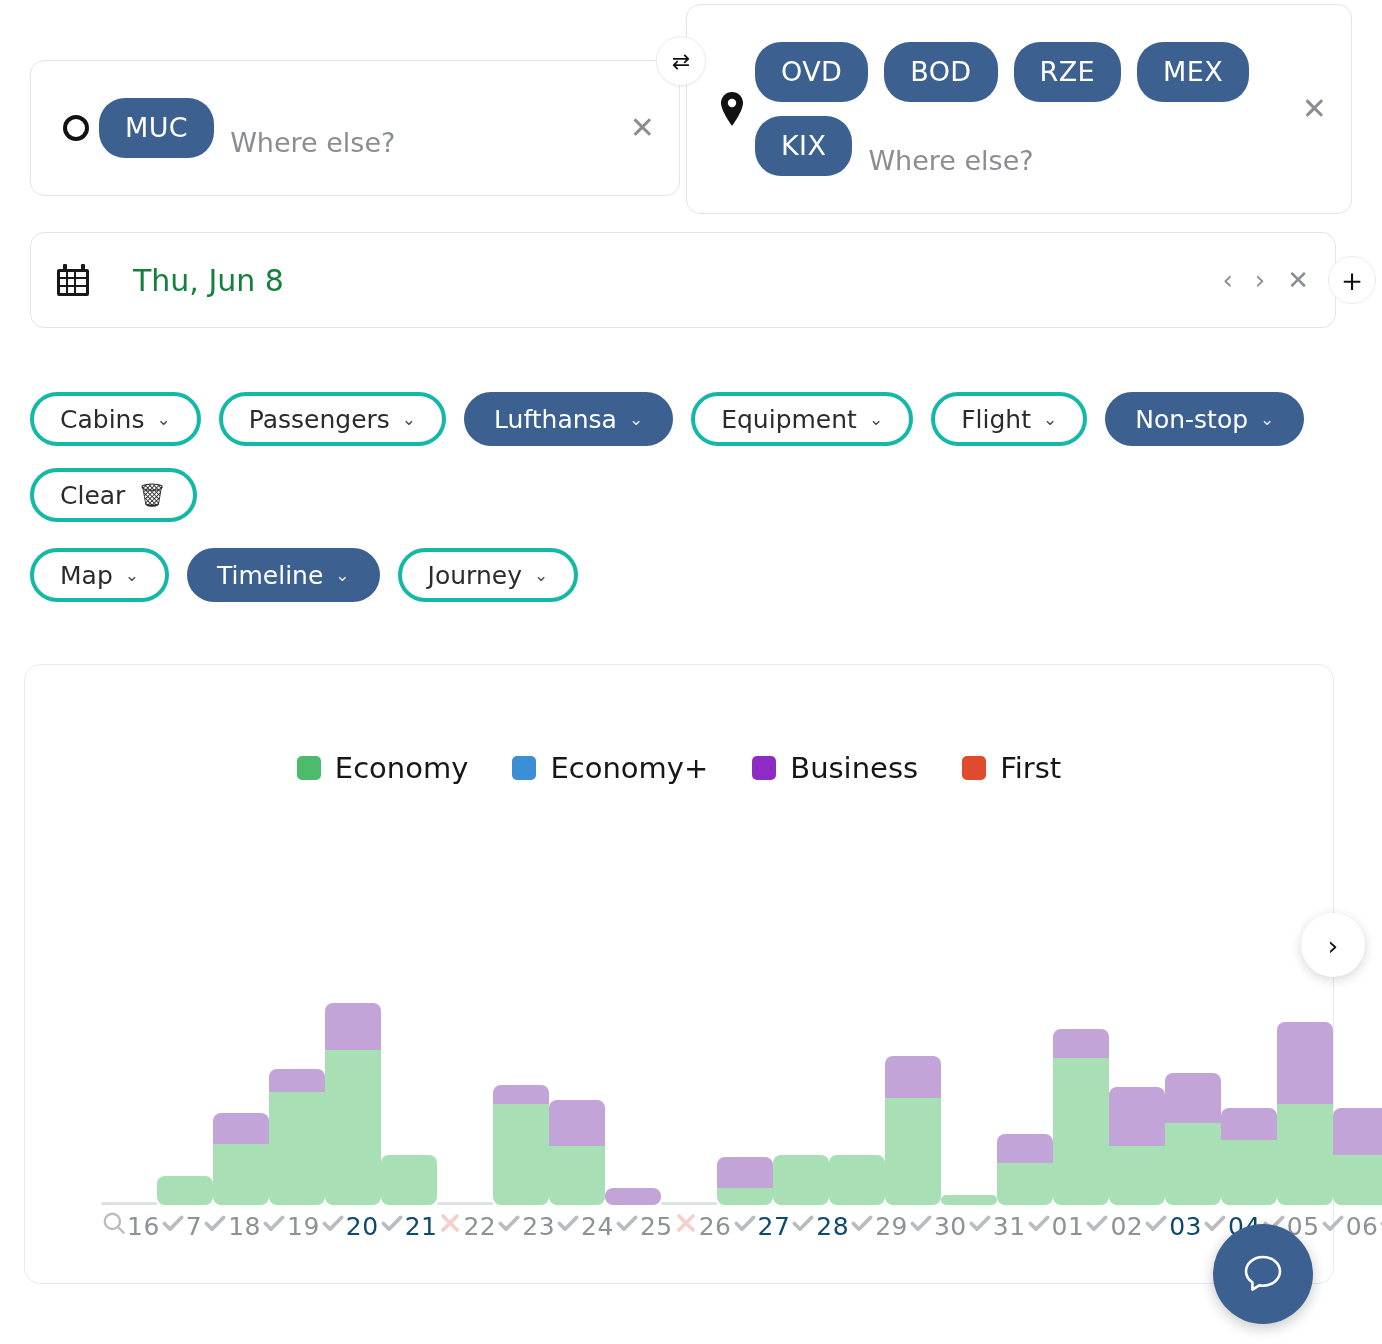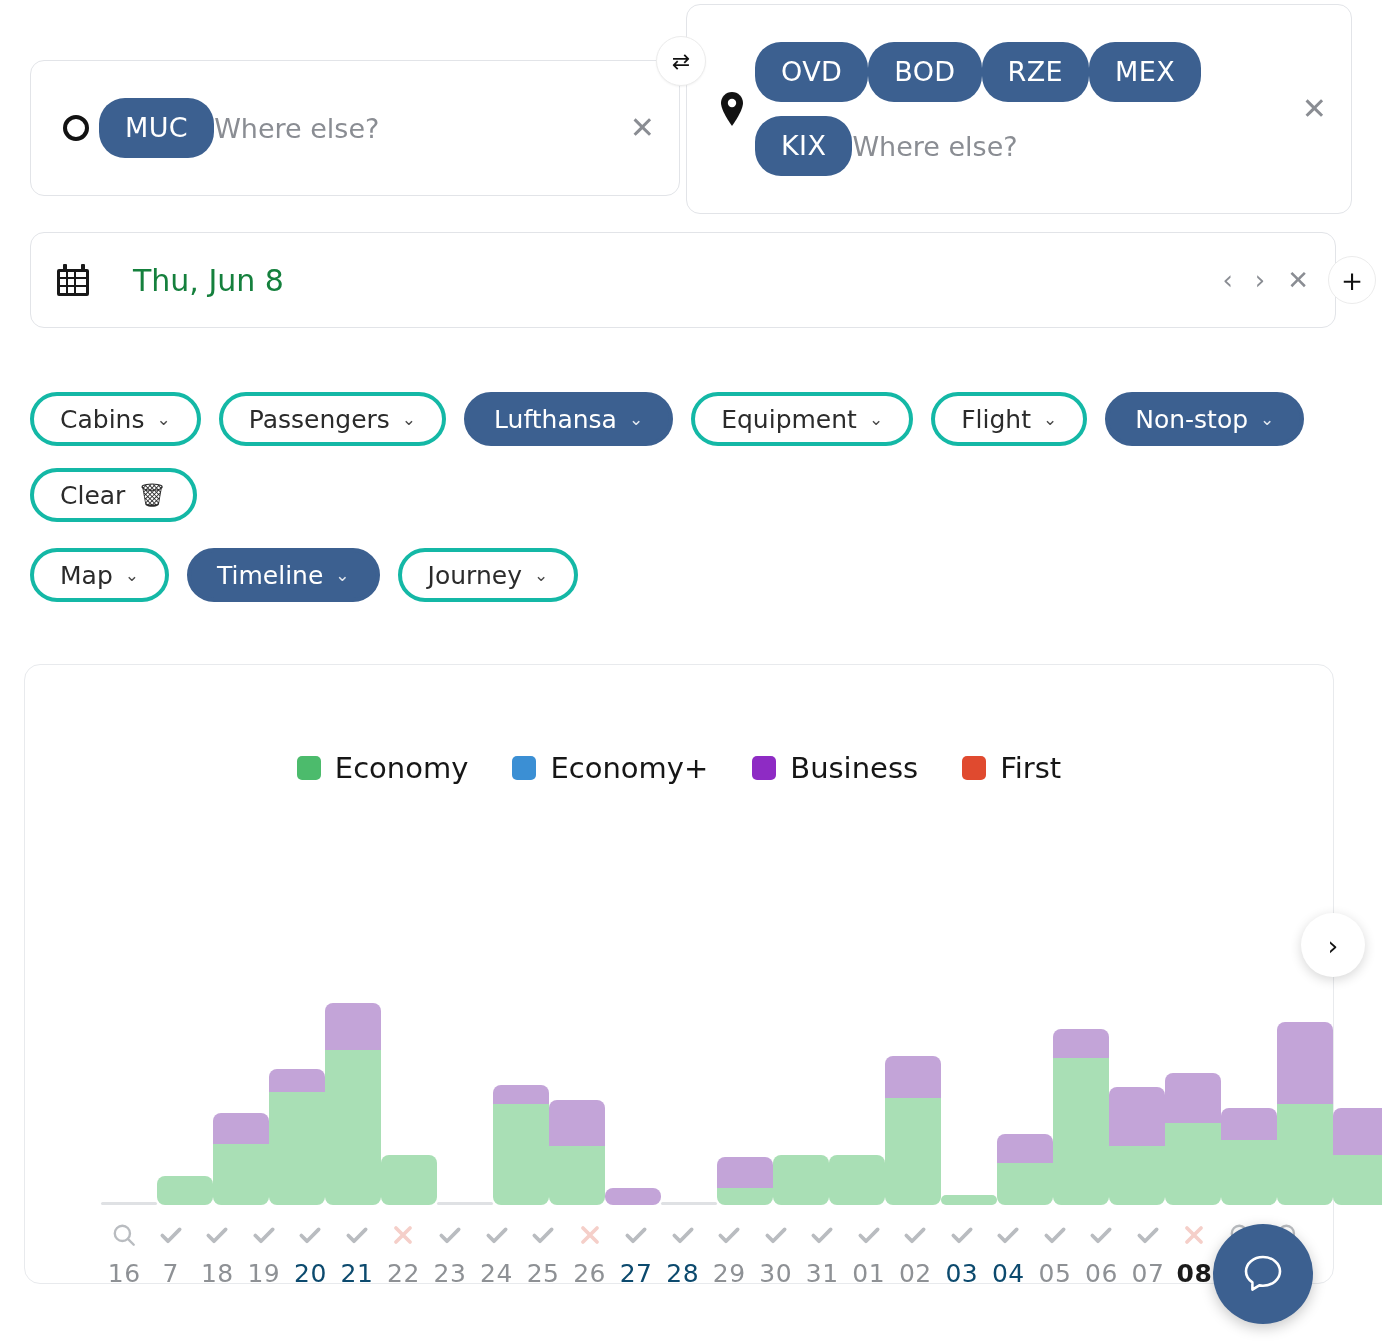--- a/index.html
+++ b/index.html
@@ -27,21 +27,21 @@
   .field-origin { left:30px; top:60px; width:650px; height:136px; padding:0 20px 0 22px; }
   .field-dest   { left:686px; top:4px;  width:666px; height:210px; padding:0 20px 0 22px; }
 
   .pin-wrap { width:46px; flex:0 0 46px; display:flex; align-items:center; justify-content:center; }
 
   .circle-icon {
     width:26px; height:26px; border-radius:50%;
     border:4px solid #121212; background:transparent;
   }
 
-  .chips-area { flex:1 1 auto; display:flex; flex-wrap:wrap; align-items:center; gap:14px 0; min-width:0; }
+  .chips-area { flex:1 1 auto; display:flex; flex-wrap:wrap; align-items:flex-end; gap:14px 16px; min-width:0; }
   .dest-chips { padding:6px 0; }
 
   .chip-code {
     background:#3c6090; color:#fff;
     border-radius:26px;
     padding:0 26px;
     height:60px; line-height:60px;
     font-size:27px; letter-spacing:.4px;
     white-space:nowrap;
   }
@@ -123,21 +123,21 @@
   .bar-col { flex:1 1 0; display:flex; flex-direction:column; justify-content:flex-end; align-items:center; height:100%; }
   .bar-stack { width:56px; display:flex; flex-direction:column; justify-content:flex-end; border-radius:8px; overflow:hidden; }
   .seg { width:100%; }
   .seg-economy  { background:#a9dfb5; }
   .seg-business { background:#c3a4d8; }
   .bar-empty { width:56px; height:3px; background:#dfe1e4; border-radius:2px; }
 
   
   .axis { position:absolute; left:76px; right:22px; top:540px; }
   .axis-row { display:flex; }
-  .axis-cell { flex:1 1 0; display:flex; flex-direction:column; align-items:center;margin-top:12px; }
+  .axis-cell { flex:1 1 0; display:flex; align-items:center; }
   .status-icon { height:36px; display:flex; align-items:center; justify-content:center; }
   .ico { width:26px; height:26px; display:block; }
   .daynum { font-size:25px; color:#8e9195; margin-top:6px; letter-spacing:.5px; }
   .daynum.weekend { color:#0c4a6e; }
   .daynum.selected { color:#1b1b1b; font-weight:bold; }
 
   .next-page {
     position:absolute; right:-32px; top:248px;
     width:64px; height:64px; border-radius:50%;
     background:#fff; box-shadow:0 3px 12px rgba(0,0,0,.16);

